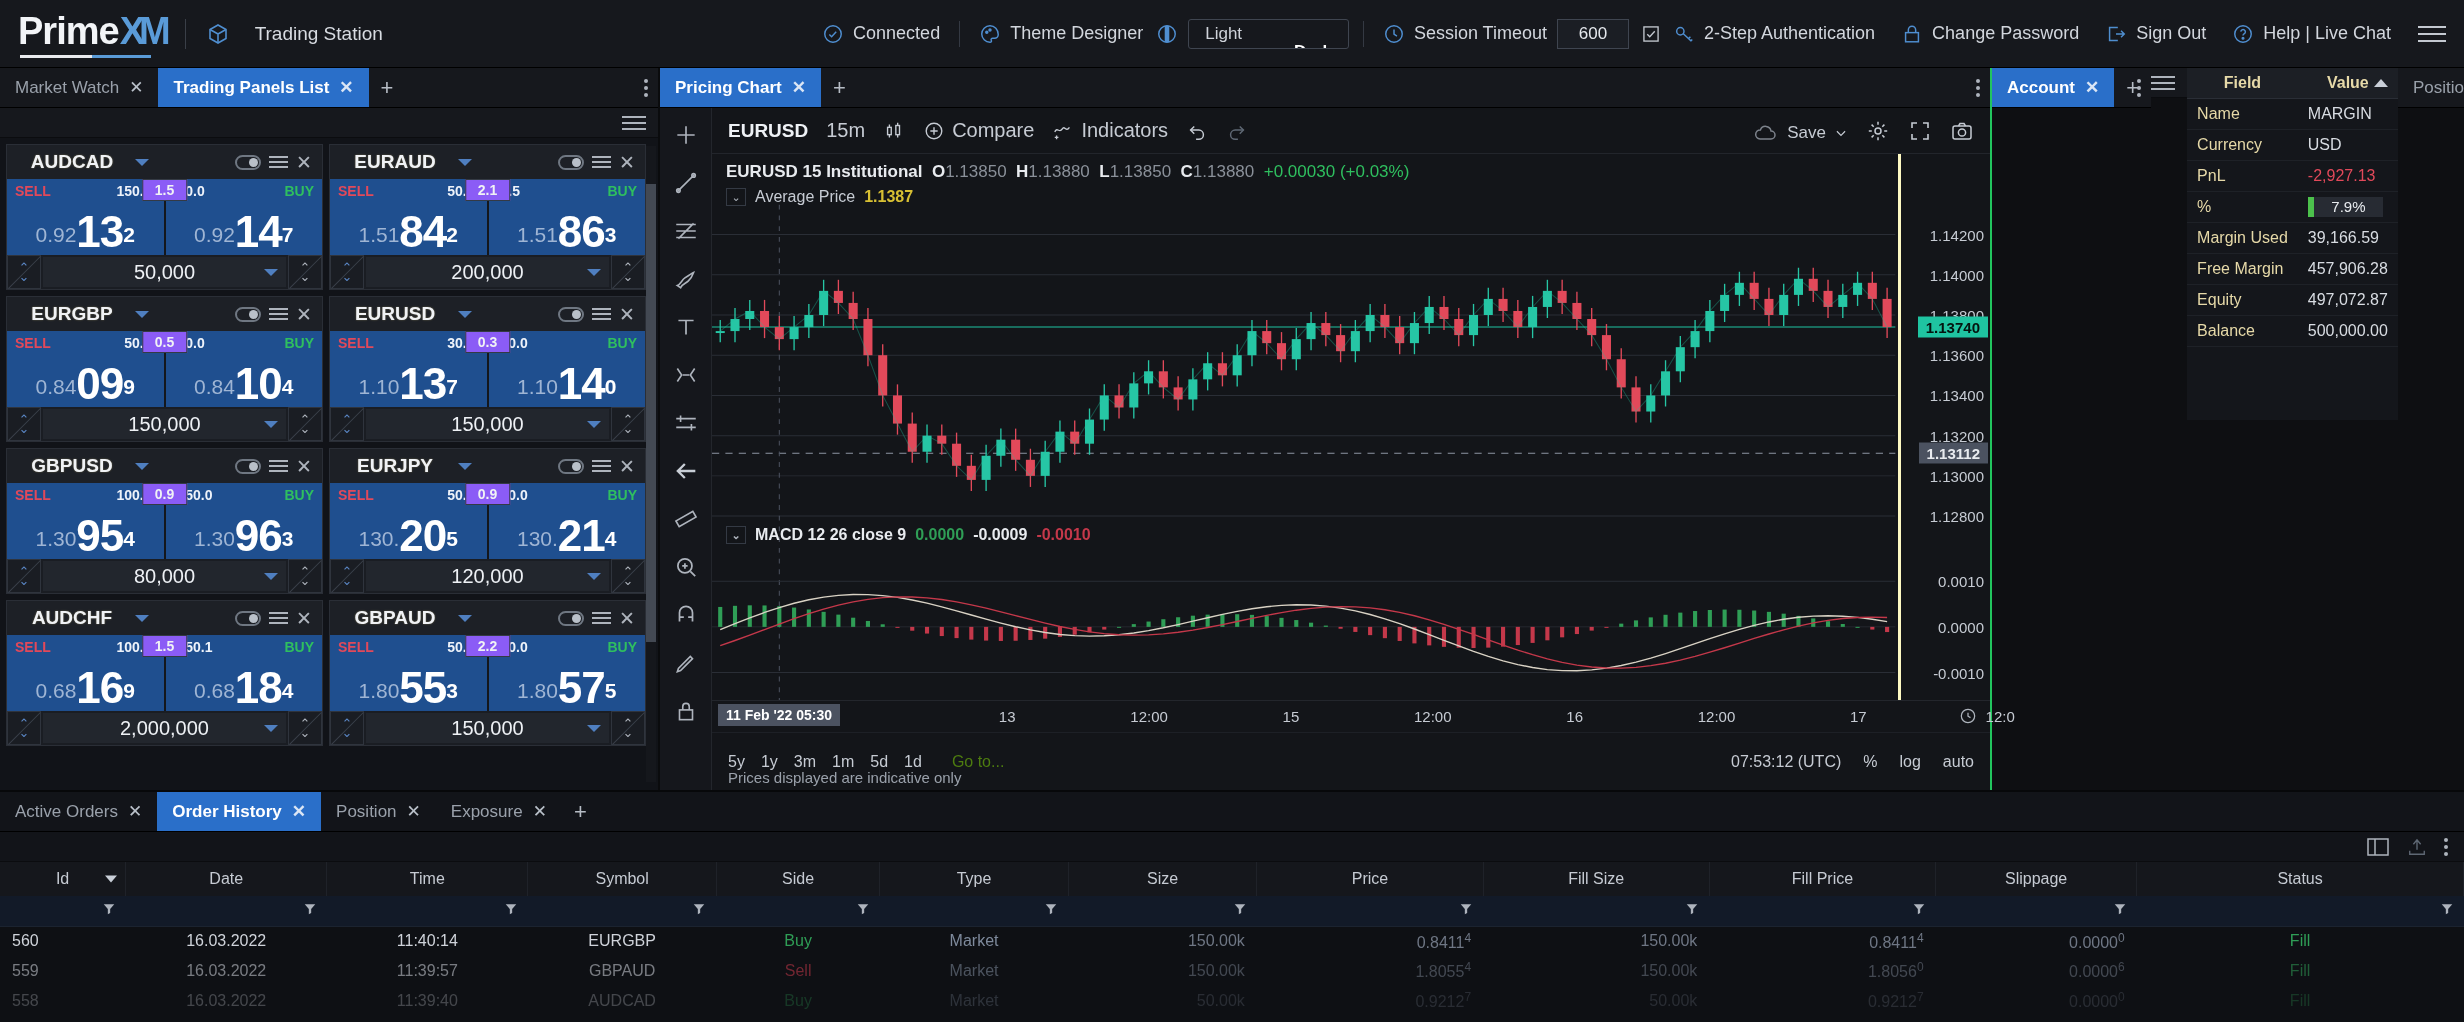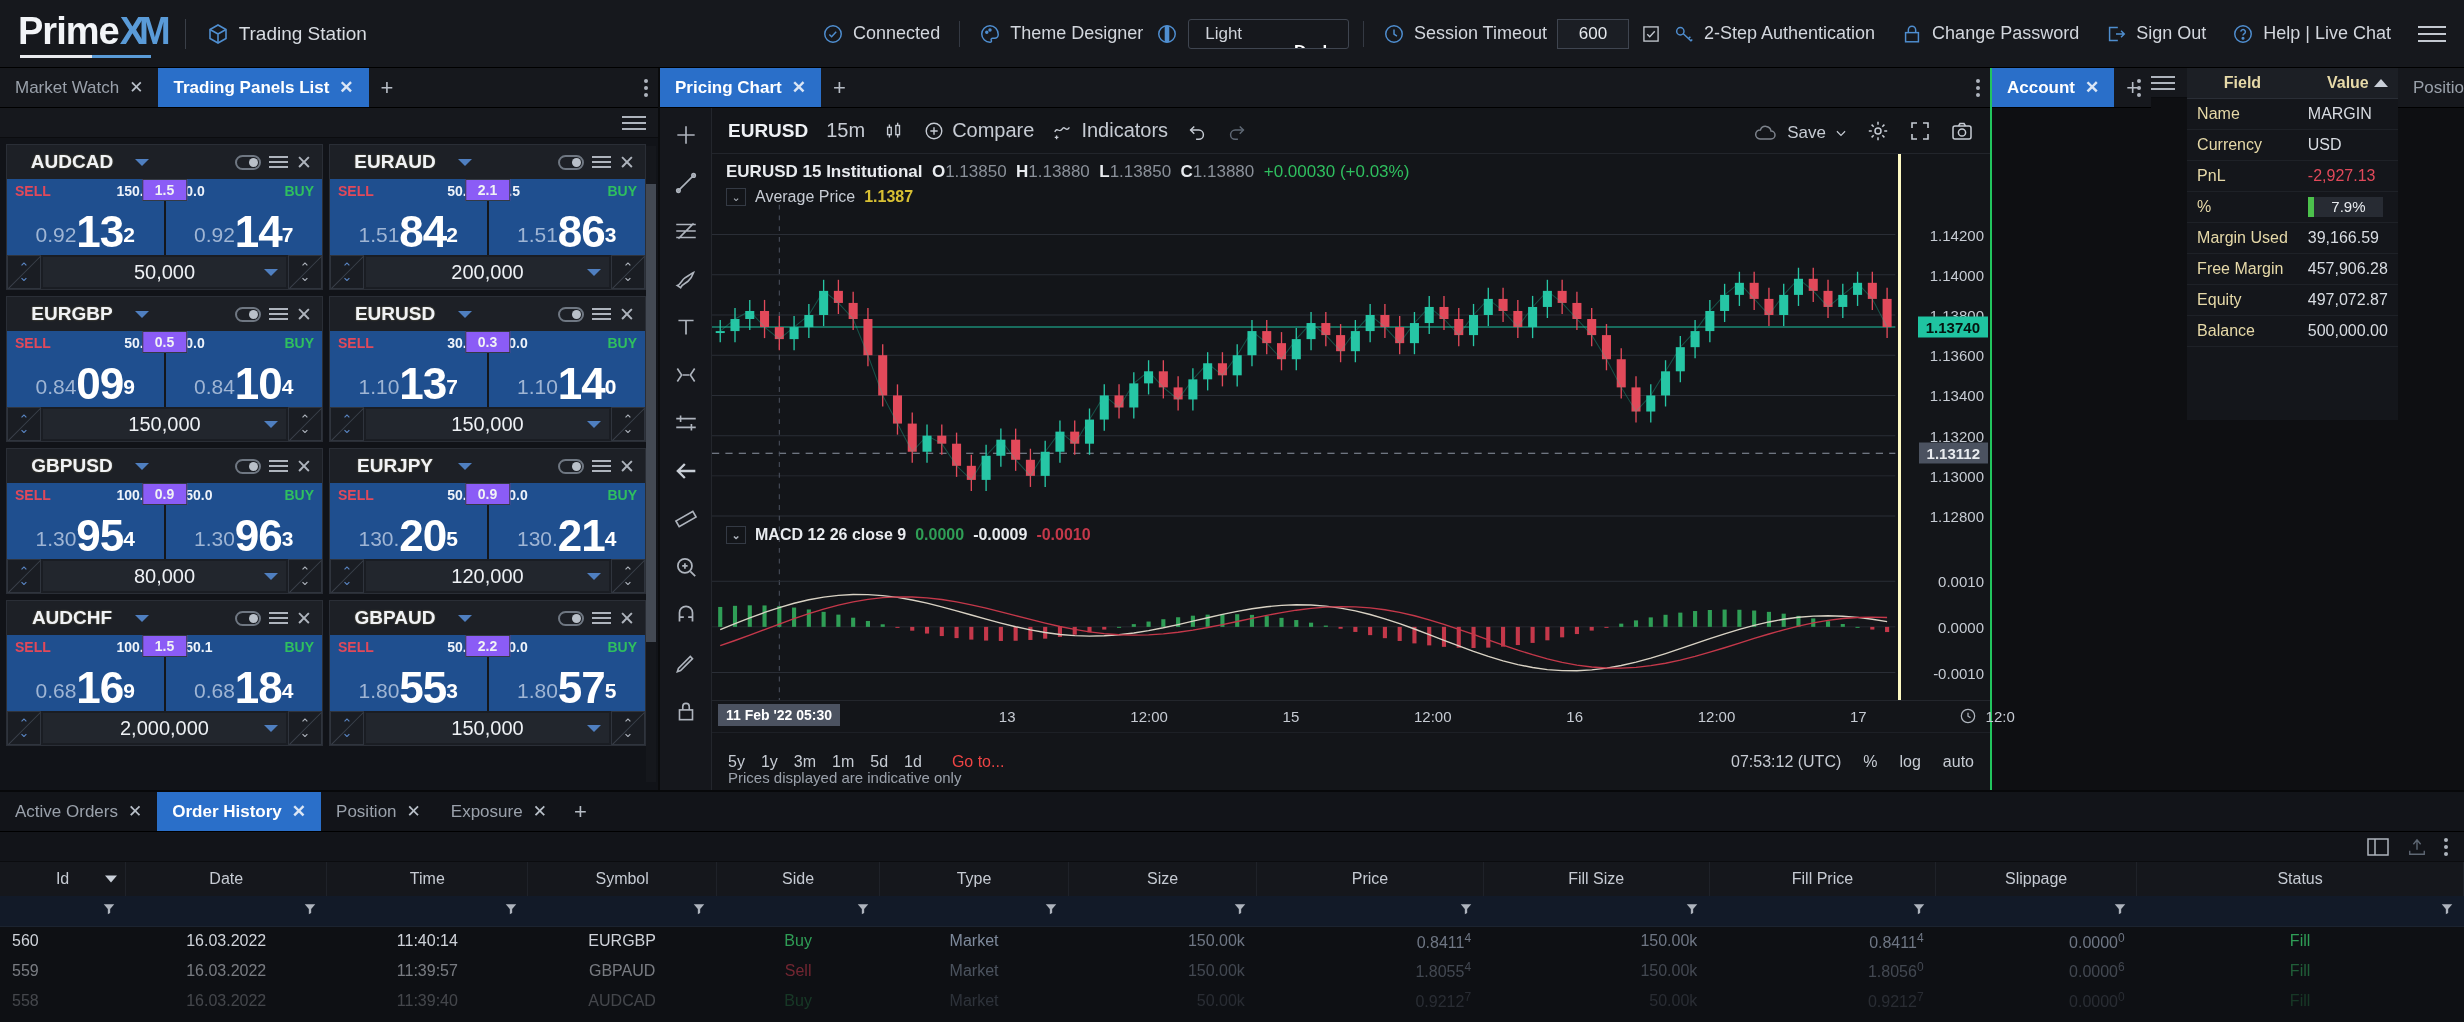--- a/index.html
+++ b/index.html
@@ -16,21 +16,21 @@
   .topbar {
     height: 68px; background: #16181d; display: flex; align-items: center;
     padding: 0 18px; flex: none; border-bottom: 1px solid #000;
   }
   .logo { display: flex; align-items: baseline; font-size: 38px; font-weight: bold;
           color: #f2f4f7; letter-spacing: -1px; position: relative; padding-bottom:4px;}
   .logo .mark { color: #5a9bd8; font-size: 38px; letter-spacing: -6px; margin-left: 1px;}
   .logo .underline { position:absolute; left:2px; right:14px; bottom:-1px; height:3px;
           background: linear-gradient(90deg,#e8eaee 0%, #e8eaee 55%, #5a9bd8 55%, #5a9bd8 100%);}
   .vsep { width: 1px; height: 30px; background: #3a3f48; margin: 0 20px; }
-  .ts-chip { display: flex; align-items: center; gap: 9px; font-size: 19px; color: #d8dce2; }
+  .ts-chip { display: flex; align-items: center; gap: 25px; font-size: 19px; color: #d8dce2; }
   .spacer { flex: 1; }
   .tb-item { display: flex; align-items: center; gap: 9px; font-size: 18px; color: #d2d6dd;
              margin: 0 13px; white-space: nowrap; }
   .tb-sep { width:1px; height:26px; background:#343943; margin: 0 6px; }
   .icn { display:inline-flex; align-items:center; justify-content:center; flex:none; }
   .toggle-lt {
     display:flex; border:1px solid #3f4550; border-radius:3px; overflow:hidden; height:30px;gap:20px;
   }
   .toggle-lt div { padding: 0 16px; display:flex; align-items:center; font-size:17px; }
   .toggle-lt .on { background: #ec4899; color:#fff; font-weight:bold;margin-top:32px; }
@@ -153,21 +153,21 @@
   .macd-head { position:absolute; left:14px; font-size:16px; font-weight:bold; color:#e8ebef;
                display:flex; gap:9px; align-items:center; z-index:5; }
   .macd-head .g { color:#2f9e56; } .macd-head .w{color:#e8ebef;} .macd-head .r{color:#c4384a;}
   .time-axis { height:32px; border-top:1px solid #23262c; position:relative; flex:none; }
   .ta-lbl { position:absolute; top:7px; font-size:15px; color:#c6cbd3; transform:translateX(-50%); }
   .ta-badge { position:absolute; left:6px; top:3px; background:#4b5260; color:#fff; font-weight:bold;
               font-size:14px; padding:3px 8px; }
   .chart-foot { height:58px; display:flex; align-items:center; padding:0 16px; gap:16px; flex:none;
                 border-top:1px solid #1d2026; position:relative; }
   .rng { font-size:16px; color:#c6cbd3; }
-  .goto { font-size:16px; color:#ef4444; margin-left:14px; }
+  .goto { font-size:16px; color:#4d7c0f; margin-left:14px; }
   .cf-right { margin-left:auto; display:flex; align-items:center; gap:22px; font-size:16px;
               color:#c6cbd3; }
   .indic { position:absolute; left:16px; bottom:4px; font-size:15px; color:#9aa1ab; }
 
   
   .acct { flex:none; display:flex; flex-direction:column; height:352px; background:#14161b; }
   .acct-table { width:100%; border-collapse:collapse; }
   .acct-table th { background:#1c1f25; font-size:16px; color:#e6d9a8; font-weight:bold;
                    height:30px; border-bottom:1px solid #2a2e36; position:relative;}
   .acct-table td { height:31px; font-size:16px; color:#d8dce2; padding:0 10px;

